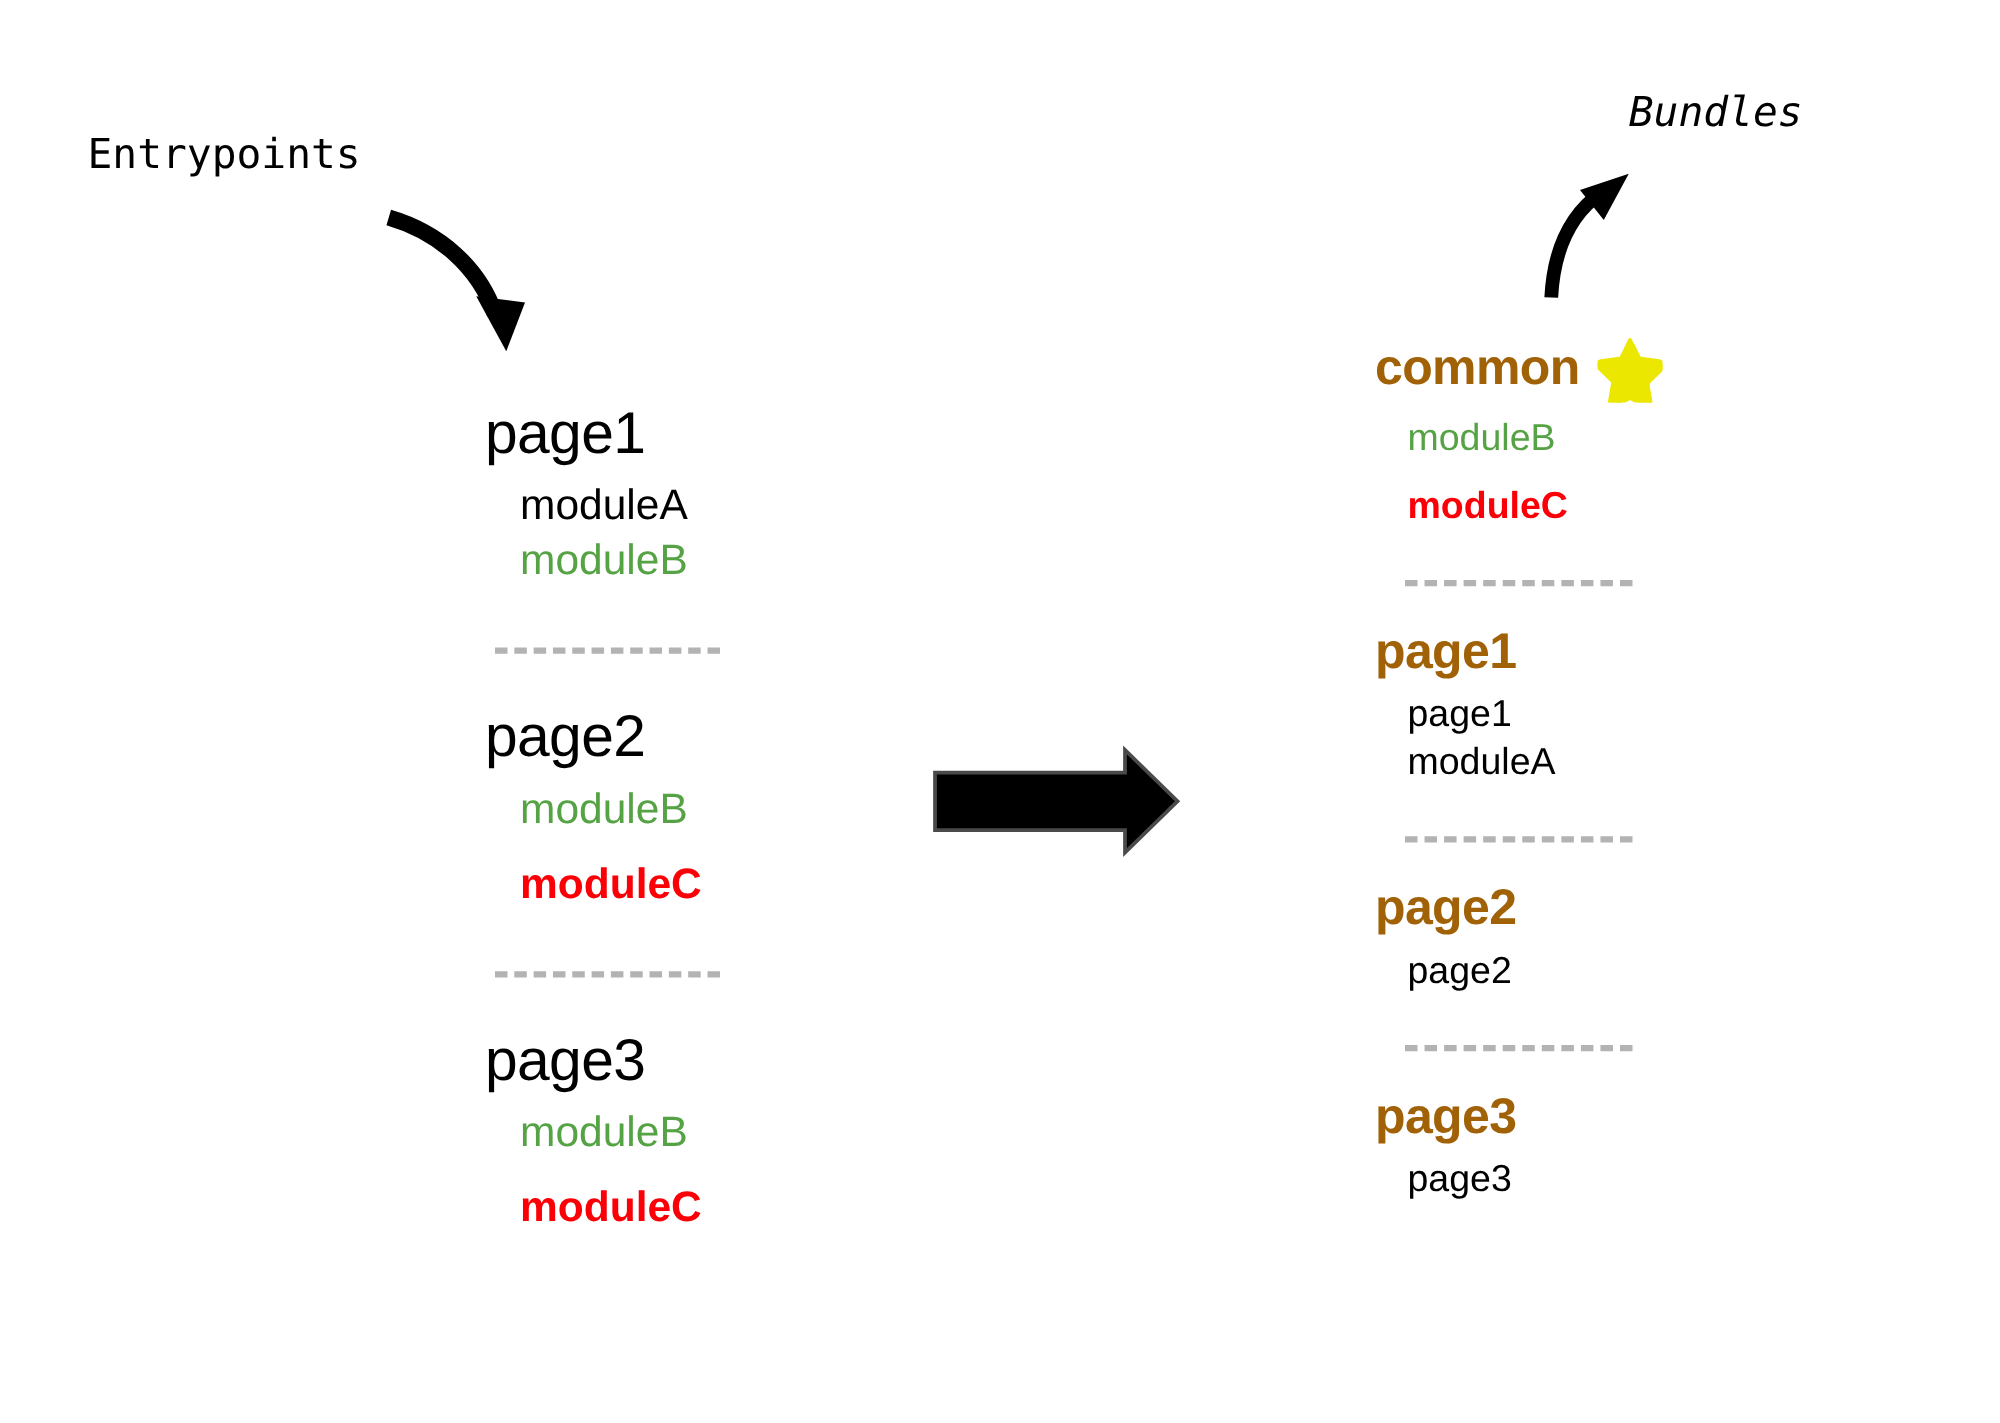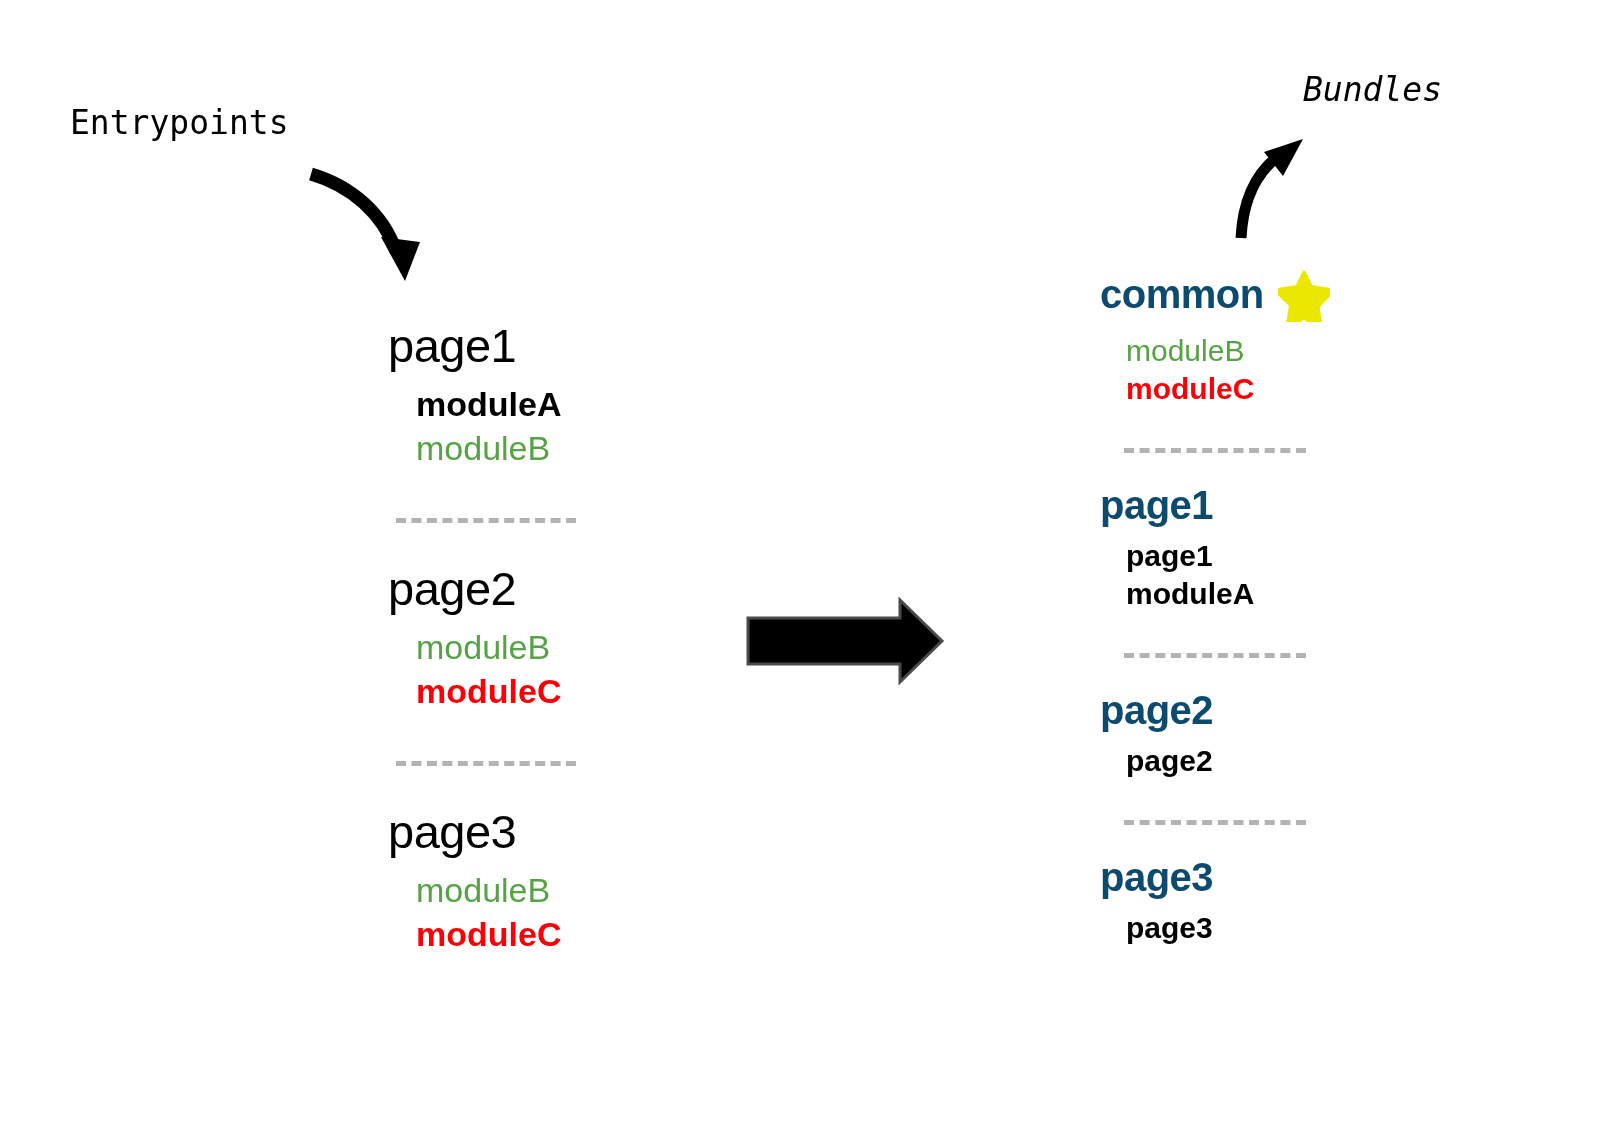--- a/index.html
+++ b/index.html
@@ -73,21 +73,21 @@
   #entrypoints-column .module-item {
     font-size: 34px;
     line-height: 1.28;
     white-space: nowrap;
   }
 
   
   #bundles-column .group-title {
     font-size: 40px;
     font-weight: 700;
-    color: #0c4a6e;
+    color: #a16207;
     line-height: 1.0;
     letter-spacing: -0.5px;
     margin: 0;
     white-space: nowrap;
     display: flex;
     align-items: center;
     gap: 14px;
   }
   #bundles-column .module-list {
     margin: 0;
@@ -97,28 +97,29 @@
     margin-top: 12px;
   }
   #bundles-column .module-item {
     font-size: 30px;
     line-height: 1.27;
     white-space: nowrap;
   }
 
   
   .mod-plain {
-    font-weight: 700;
+    font-weight: 400;
     color: #000000;
   }
   .mod-green {
     font-weight: 400;
   }
   .mod-red {
     font-weight: 700;
+    margin-top: 16px;
   }
 
   
   .separator {
     border: none;
     border-top: 5px dashed #b3b3b3;
     margin: 0;
     height: 0;
   }
   #entrypoints-column .separator {

